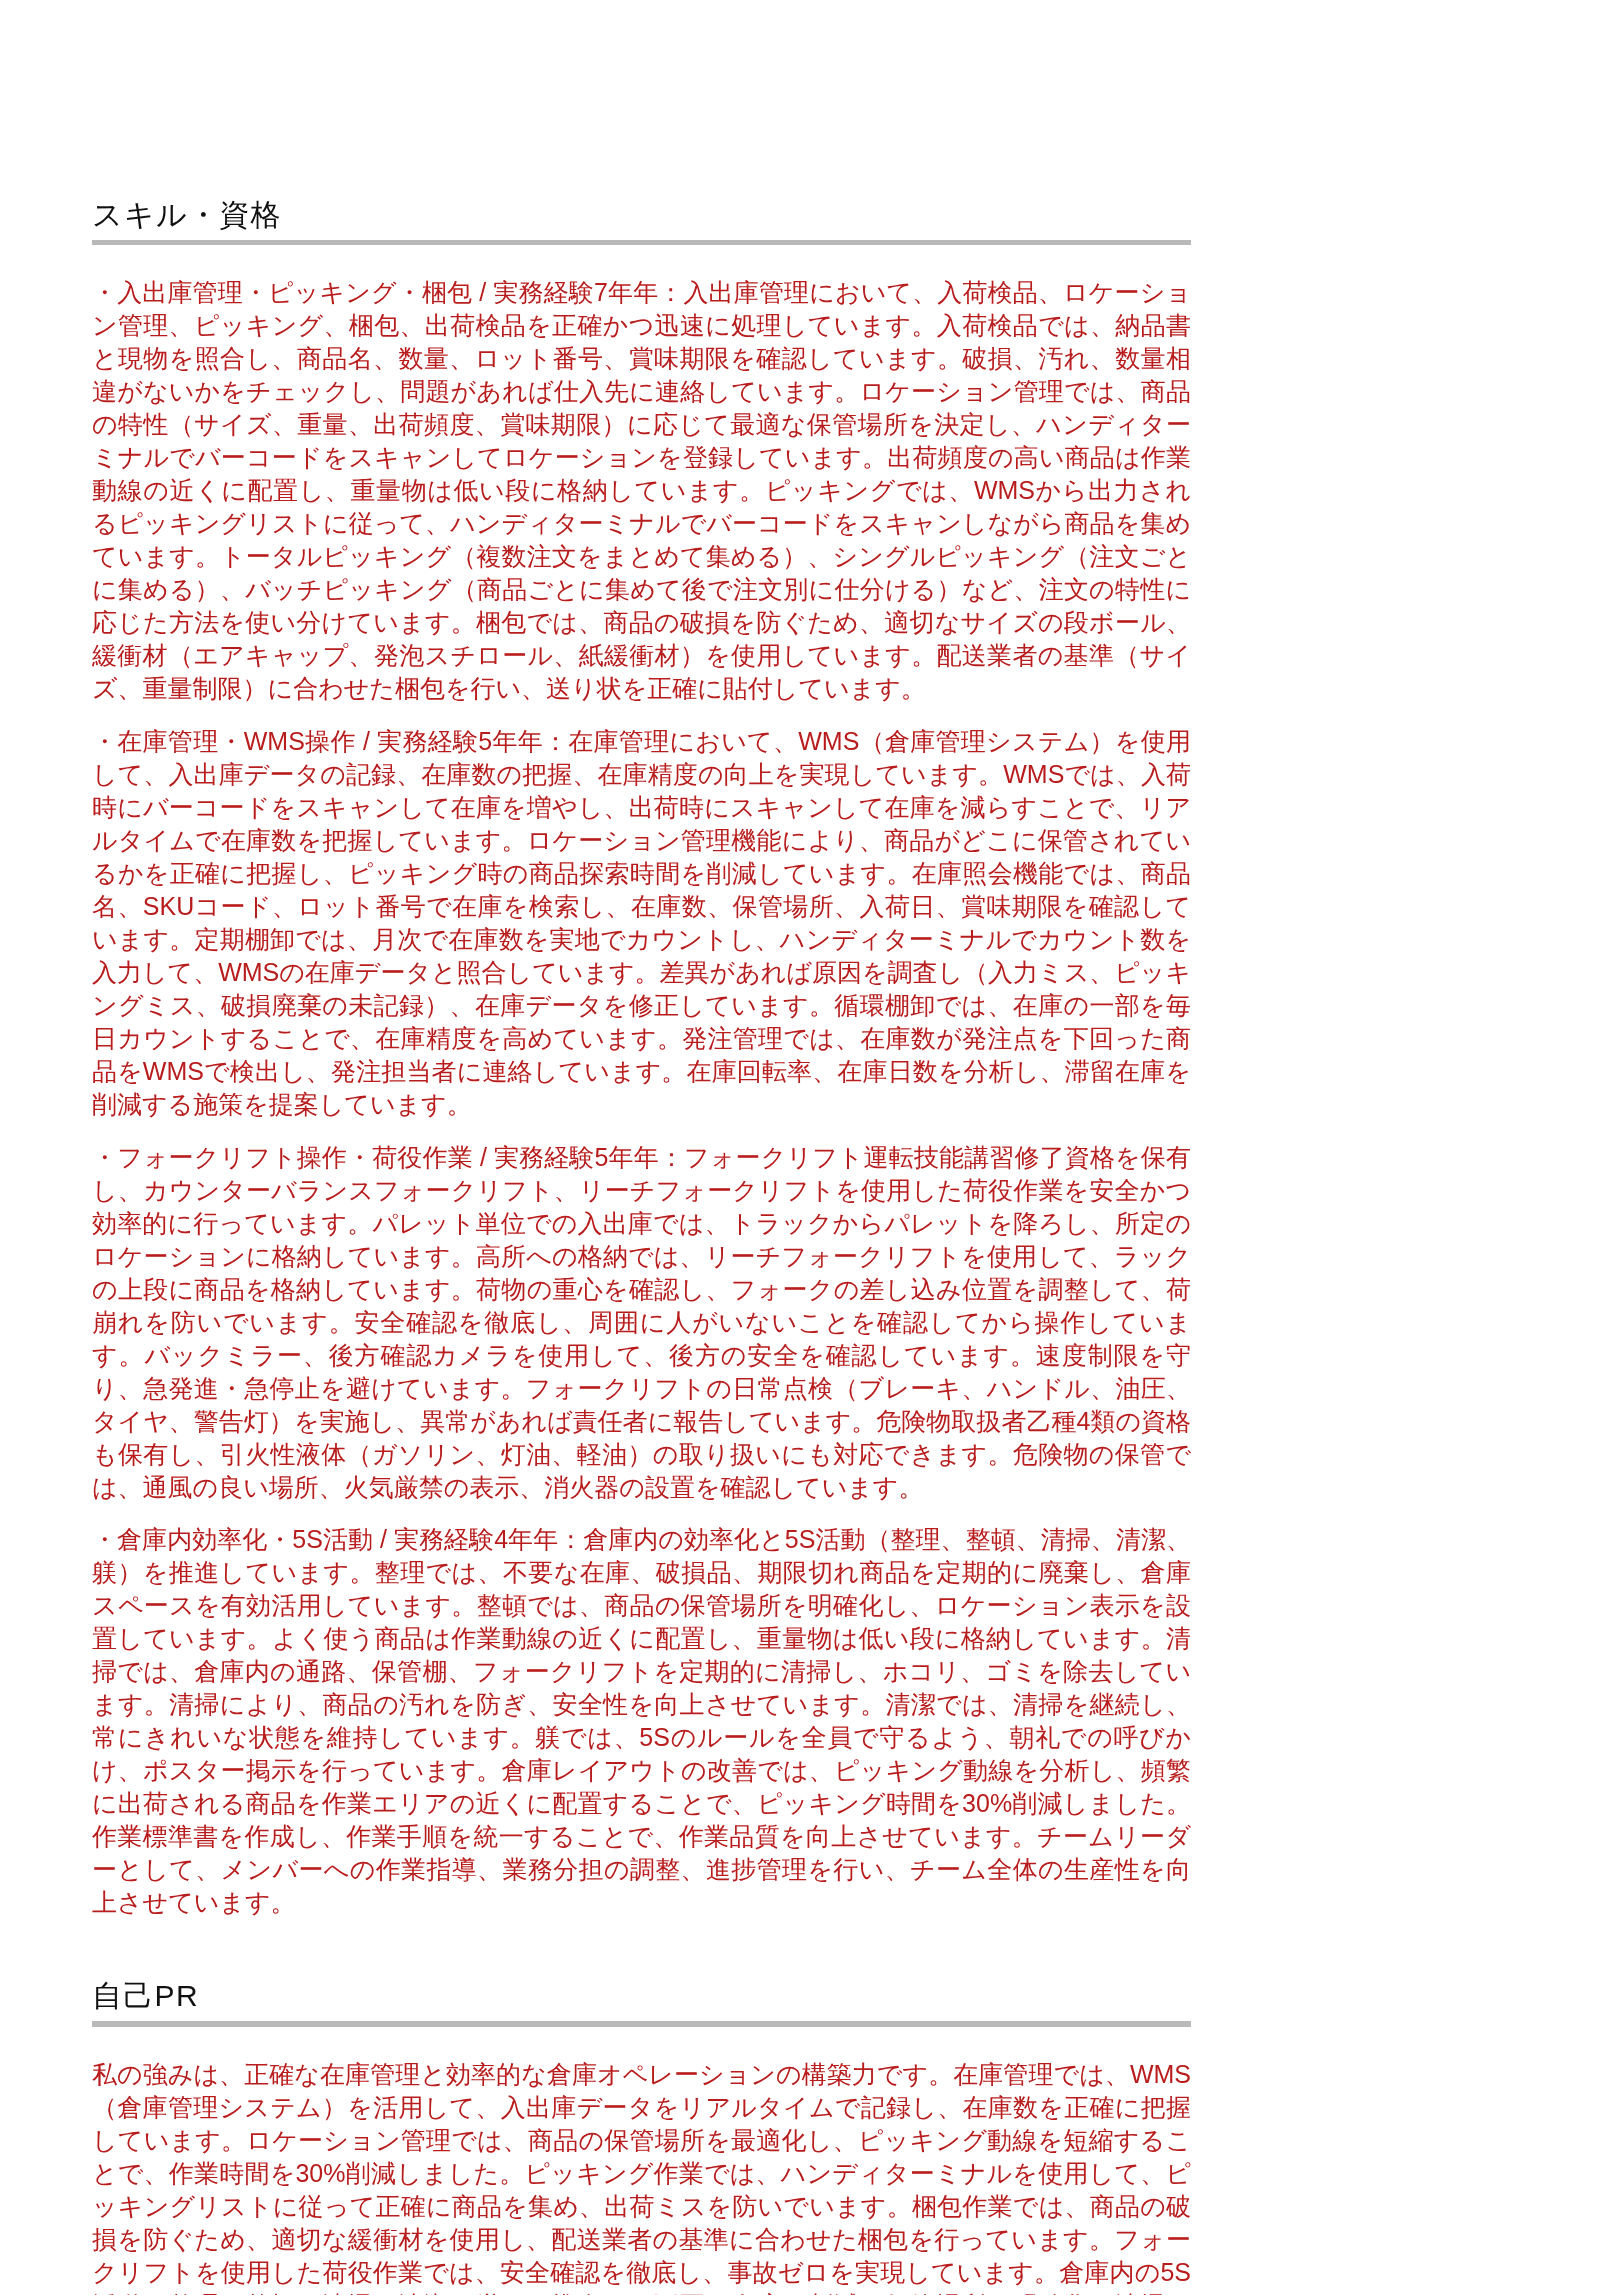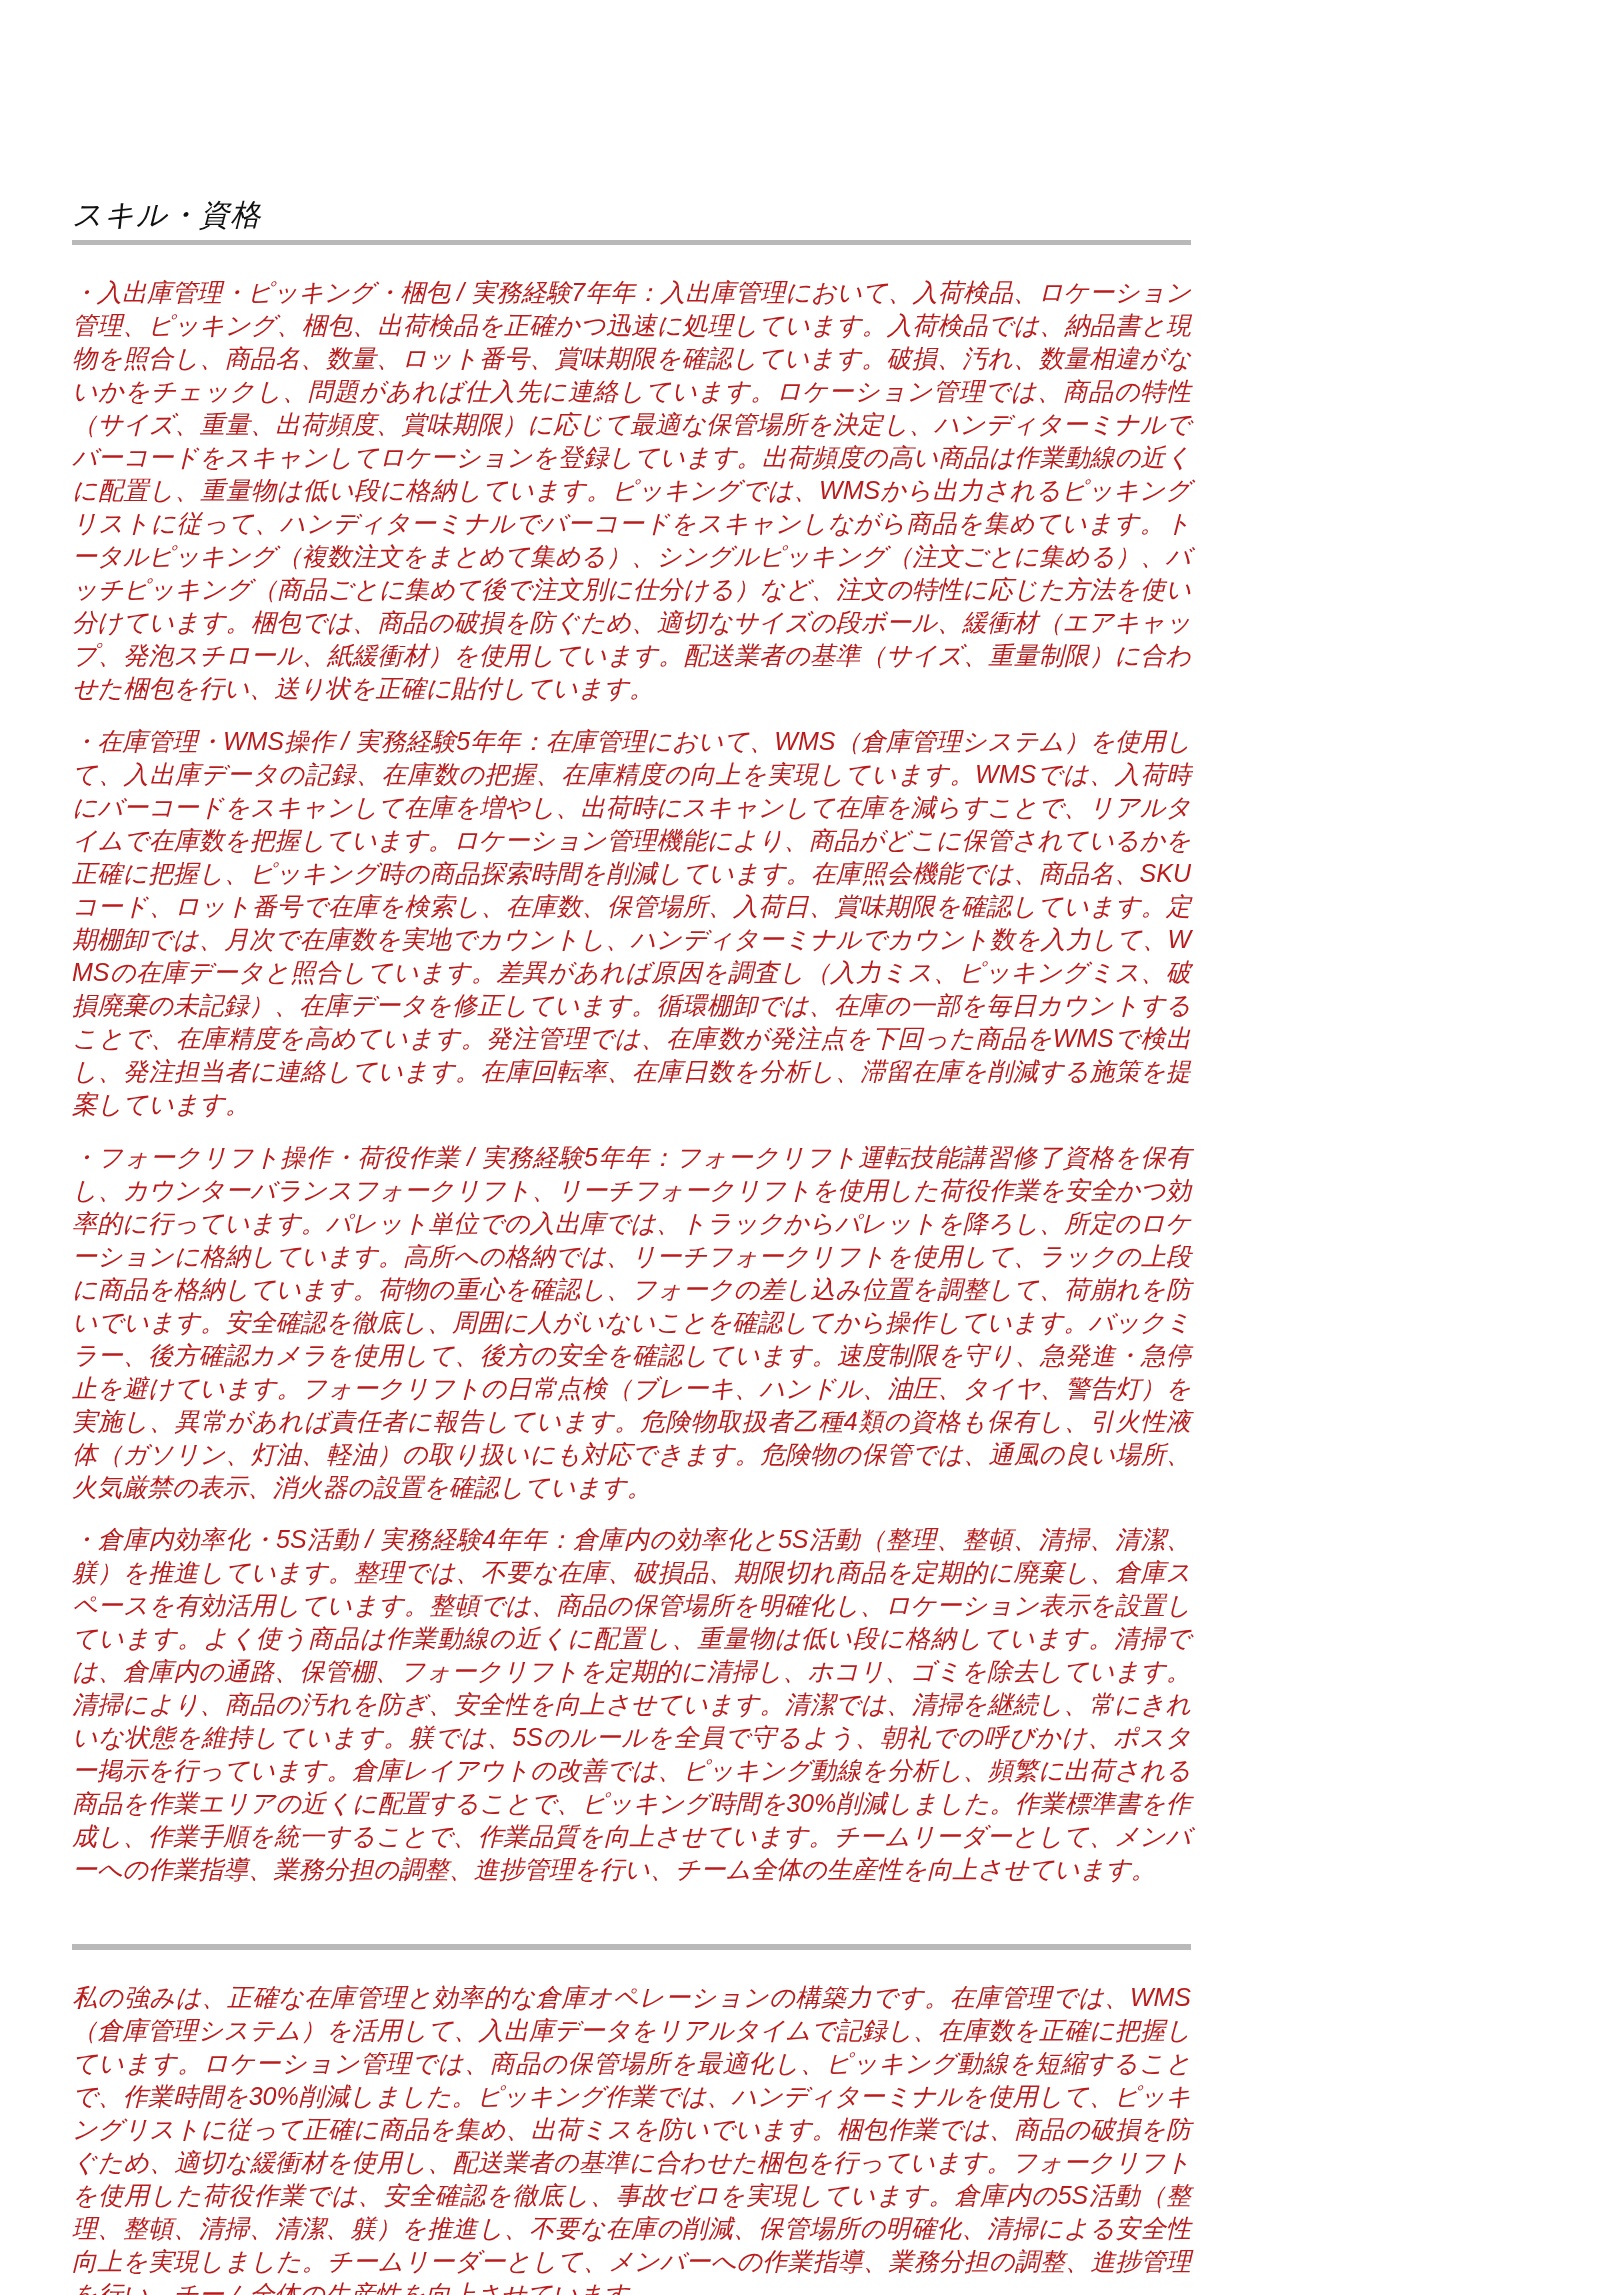--- a/index.html
+++ b/index.html
@@ -12,23 +12,22 @@
     height: 2295px;
     position: relative;
     font-family: "Liberation Sans", "DejaVu Sans", sans-serif;
     color: #000000;
     -webkit-font-smoothing: antialiased;
   }
   .page {
     box-sizing: border-box;
     width: 1345px;
     height: 2295px;
-    padding: 196px 154px 0 72px;
+    padding: 196px 154px 0 92px;
     overflow: hidden;
-    font-style: italic;
   }
   .section-title {
     margin: 0;
     font-size: 30px;
     font-weight: 400;
     letter-spacing: 1.3px;
     line-height: 37px;
     color: #111111;
   }
   .rule {
@@ -62,19 +61,20 @@
     <p class="body-paragraph">・入出庫管理・ピッキング・梱包 / 実務経験7年年：入出庫管理において、入荷検品、ロケーション管理、ピッキング、梱包、出荷検品を正確かつ迅速に処理しています。入荷検品では、納品書と現物を照合し、商品名、数量、ロット番号、賞味期限を確認しています。破損、汚れ、数量相違がないかをチェックし、問題があれば仕入先に連絡しています。ロケーション管理では、商品の特性（サイズ、重量、出荷頻度、賞味期限）に応じて最適な保管場所を決定し、ハンディターミナルでバーコードをスキャンしてロケーションを登録しています。出荷頻度の高い商品は作業動線の近くに配置し、重量物は低い段に格納しています。ピッキングでは、WMSから出力されるピッキングリストに従って、ハンディターミナルでバーコードをスキャンしながら商品を集めています。トータルピッキング（複数注文をまとめて集める）、シングルピッキング（注文ごとに集める）、バッチピッキング（商品ごとに集めて後で注文別に仕分ける）など、注文の特性に応じた方法を使い分けています。梱包では、商品の破損を防ぐため、適切なサイズの段ボール、緩衝材（エアキャップ、発泡スチロール、紙緩衝材）を使用しています。配送業者の基準（サイズ、重量制限）に合わせた梱包を行い、送り状を正確に貼付しています。</p>
 
     <p class="body-paragraph">・在庫管理・WMS操作 / 実務経験5年年：在庫管理において、WMS（倉庫管理システム）を使用して、入出庫データの記録、在庫数の把握、在庫精度の向上を実現しています。WMSでは、入荷時にバーコードをスキャンして在庫を増やし、出荷時にスキャンして在庫を減らすことで、リアルタイムで在庫数を把握しています。ロケーション管理機能により、商品がどこに保管されているかを正確に把握し、ピッキング時の商品探索時間を削減しています。在庫照会機能では、商品名、SKUコード、ロット番号で在庫を検索し、在庫数、保管場所、入荷日、賞味期限を確認しています。定期棚卸では、月次で在庫数を実地でカウントし、ハンディターミナルでカウント数を入力して、WMSの在庫データと照合しています。差異があれば原因を調査し（入力ミス、ピッキングミス、破損廃棄の未記録）、在庫データを修正しています。循環棚卸では、在庫の一部を毎日カウントすることで、在庫精度を高めています。発注管理では、在庫数が発注点を下回った商品をWMSで検出し、発注担当者に連絡しています。在庫回転率、在庫日数を分析し、滞留在庫を削減する施策を提案しています。</p>
 
     <p class="body-paragraph">・フォークリフト操作・荷役作業 / 実務経験5年年：フォークリフト運転技能講習修了資格を保有し、カウンターバランスフォークリフト、リーチフォークリフトを使用した荷役作業を安全かつ効率的に行っています。パレット単位での入出庫では、トラックからパレットを降ろし、所定のロケーションに格納しています。高所への格納では、リーチフォークリフトを使用して、ラックの上段に商品を格納しています。荷物の重心を確認し、フォークの差し込み位置を調整して、荷崩れを防いでいます。安全確認を徹底し、周囲に人がいないことを確認してから操作しています。バックミラー、後方確認カメラを使用して、後方の安全を確認しています。速度制限を守り、急発進・急停止を避けています。フォークリフトの日常点検（ブレーキ、ハンドル、油圧、タイヤ、警告灯）を実施し、異常があれば責任者に報告しています。危険物取扱者乙種4類の資格も保有し、引火性液体（ガソリン、灯油、軽油）の取り扱いにも対応できます。危険物の保管では、通風の良い場所、火気厳禁の表示、消火器の設置を確認しています。</p>
 
     <p class="body-paragraph">・倉庫内効率化・5S活動 / 実務経験4年年：倉庫内の効率化と5S活動（整理、整頓、清掃、清潔、躾）を推進しています。整理では、不要な在庫、破損品、期限切れ商品を定期的に廃棄し、倉庫スペースを有効活用しています。整頓では、商品の保管場所を明確化し、ロケーション表示を設置しています。よく使う商品は作業動線の近くに配置し、重量物は低い段に格納しています。清掃では、倉庫内の通路、保管棚、フォークリフトを定期的に清掃し、ホコリ、ゴミを除去しています。清掃により、商品の汚れを防ぎ、安全性を向上させています。清潔では、清掃を継続し、常にきれいな状態を維持しています。躾では、5Sのルールを全員で守るよう、朝礼での呼びかけ、ポスター掲示を行っています。倉庫レイアウトの改善では、ピッキング動線を分析し、頻繁に出荷される商品を作業エリアの近くに配置することで、ピッキング時間を30%削減しました。作業標準書を作成し、作業手順を統一することで、作業品質を向上させています。チームリーダーとして、メンバーへの作業指導、業務分担の調整、進捗管理を行い、チーム全体の生産性を向上させています。</p>
   </section>
 
   <section class="section-pr">
+    <h2 class="section-title">自己PR</h2>
     <div class="rule" style="background-color:#b9b9b9"></div>
 
     <p class="body-paragraph">私の強みは、正確な在庫管理と効率的な倉庫オペレーションの構築力です。在庫管理では、WMS（倉庫管理システム）を活用して、入出庫データをリアルタイムで記録し、在庫数を正確に把握しています。ロケーション管理では、商品の保管場所を最適化し、ピッキング動線を短縮することで、作業時間を30%削減しました。ピッキング作業では、ハンディターミナルを使用して、ピッキングリストに従って正確に商品を集め、出荷ミスを防いでいます。梱包作業では、商品の破損を防ぐため、適切な緩衝材を使用し、配送業者の基準に合わせた梱包を行っています。フォークリフトを使用した荷役作業では、安全確認を徹底し、事故ゼロを実現しています。倉庫内の5S活動（整理、整頓、清掃、清潔、躾）を推進し、不要な在庫の削減、保管場所の明確化、清掃による安全性向上を実現しました。チームリーダーとして、メンバーへの作業指導、業務分担の調整、進捗管理を行い、チーム全体の生産性を向上させています。</p>
   </section>
 
 </main>
 
 
 </body></html>

